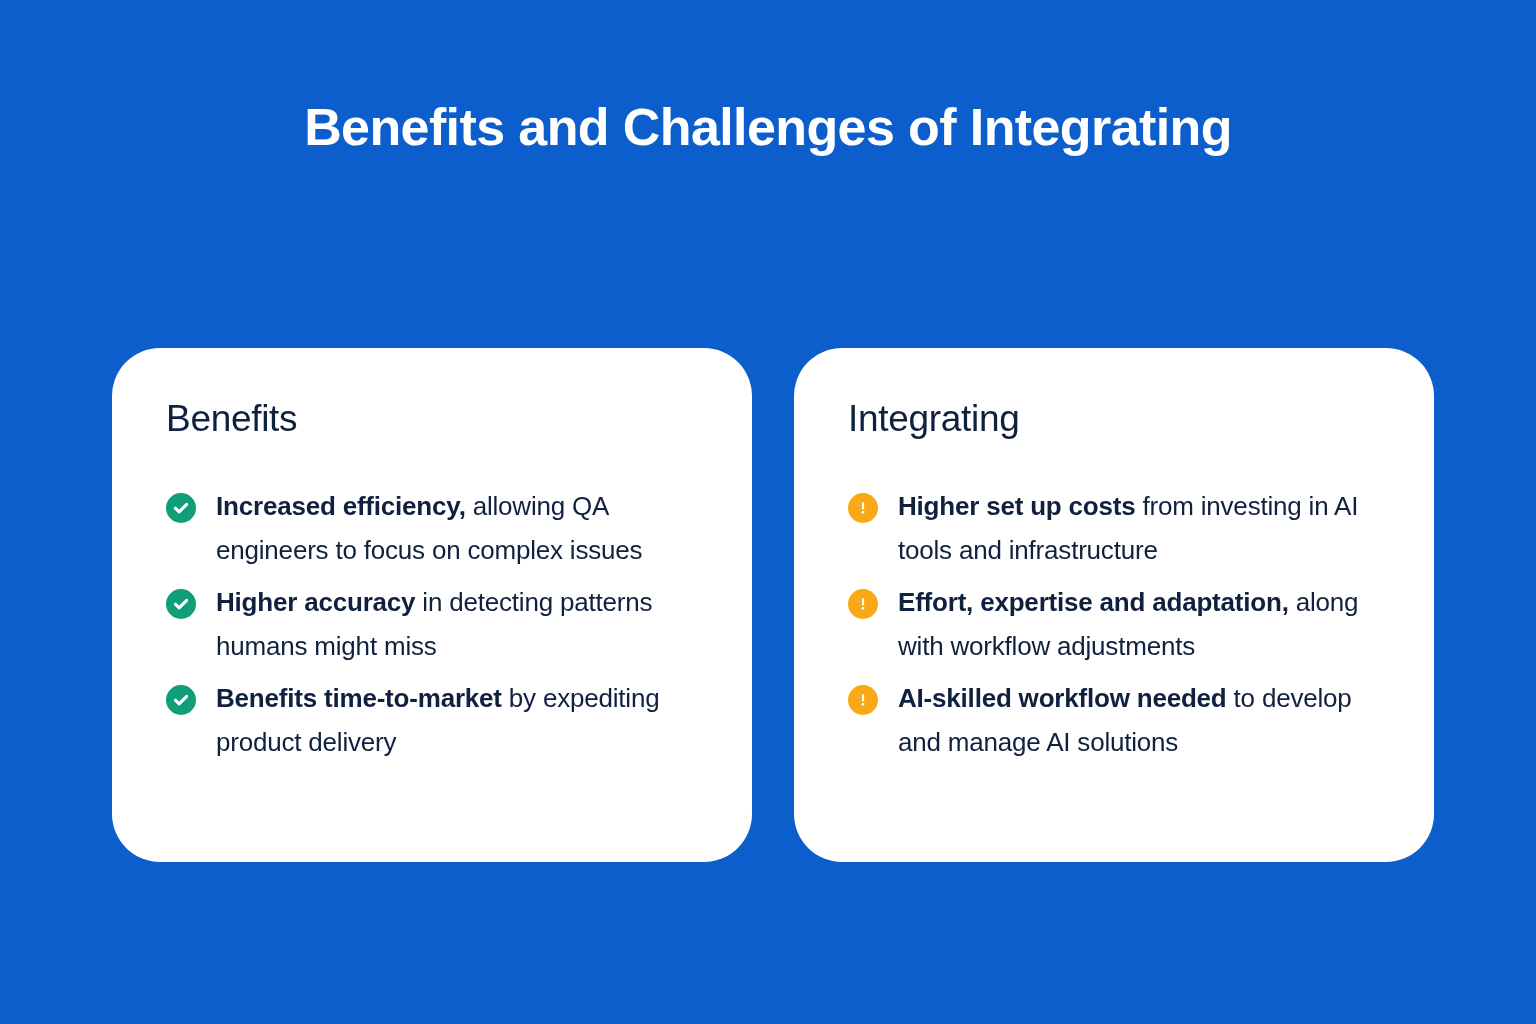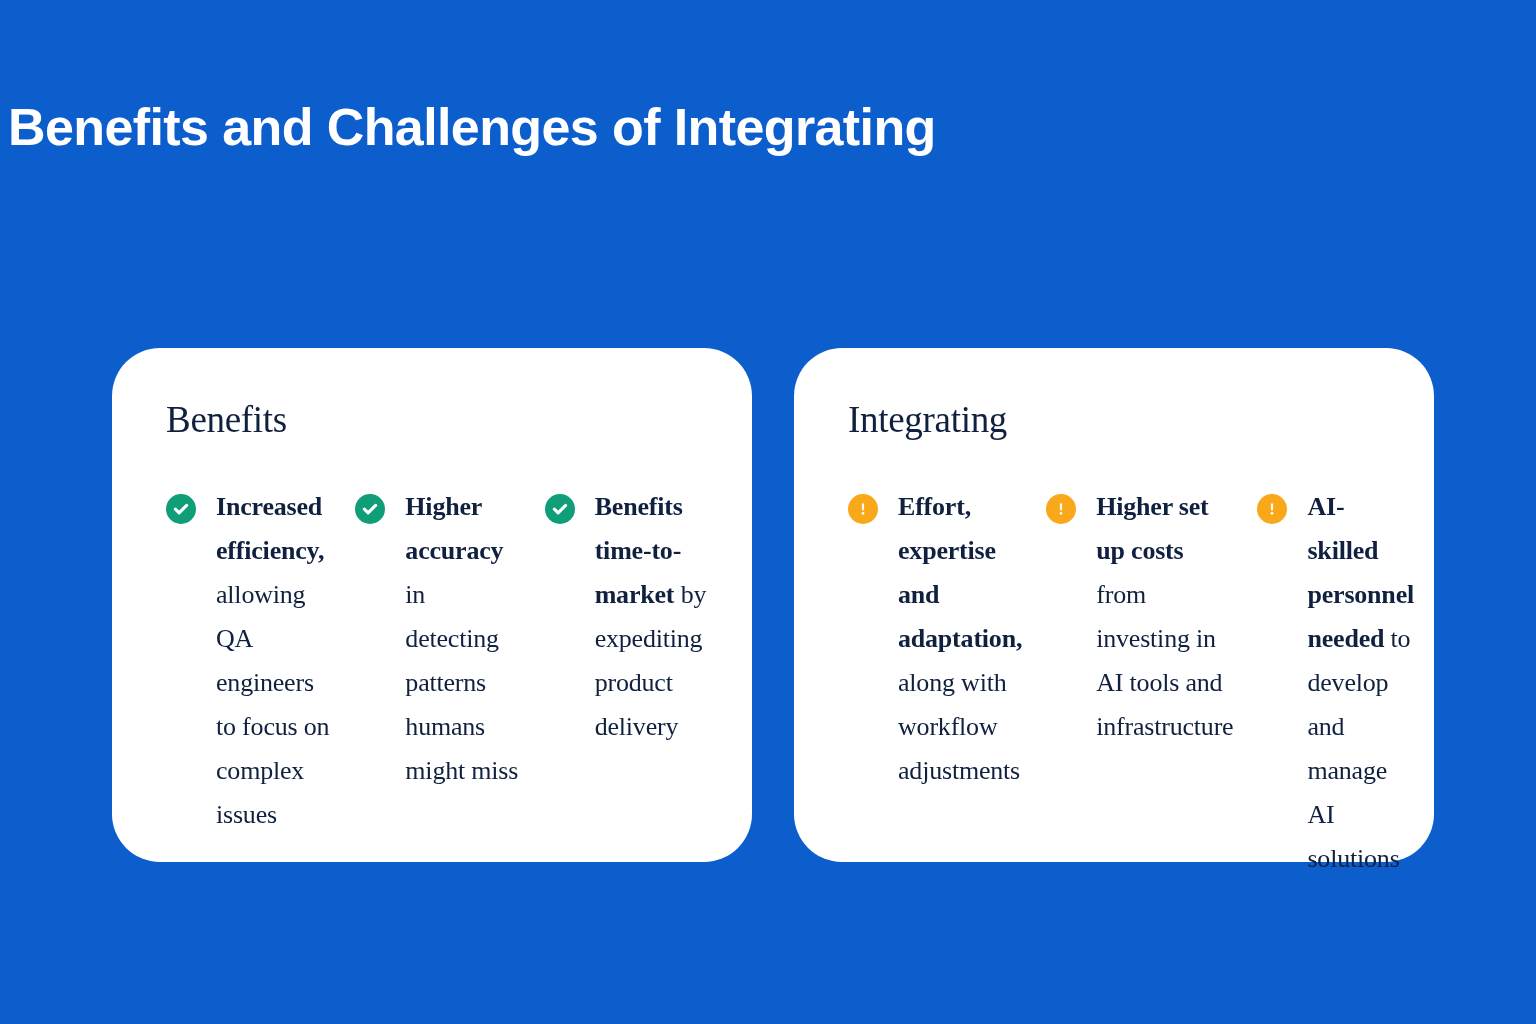--- a/index.html
+++ b/index.html
@@ -12,21 +12,21 @@
   .page {
     position:relative;
     width:1536px; height:1024px;
     background:#0d5ecd;
   }
 
   
   .title-block {
     position:absolute;
     top:88px; left:0; width:1536px;
-    padding-left:8px;
+    text-align:center;
   }
   .title-line {
     color:#ffffff;
     font-size:52px;
     font-weight:bold;
     line-height:78px;
     letter-spacing:-0.6px;
     white-space:nowrap;
   }
 
@@ -39,30 +39,29 @@
     gap:42px;
   }
   .card {
     background:#ffffff;
     border-radius:48px;
     width:640px;
     height:514px;
     padding:50px 42px 40px 54px;
     display:flex;
     flex-direction:column;
-    font-family:Liberation Serif, serif;
   }
   .card-title {
     color:#10203f;
     font-size:37px;
     font-weight:normal;
     letter-spacing:-0.3px;
     margin-bottom:44px;
   }
-  .list { display:flex; flex-direction:row; gap:24px; }
+  .list { display:flex; flex-direction:column; gap:8px; }
   .list-item {
     display:flex;
     align-items:flex-start;
     gap:20px;
   }
   .bullet-icon {
     flex:0 0 auto;
     width:30px; height:30px;
     border-radius:50%;
     margin-top:9px;
@@ -131,40 +130,40 @@
       <div class="card-title">Integrating</div>
       <div class="list">
 
         <div class="list-item">
           <span class="bullet-icon warn">
             <svg width="18" height="18" viewBox="0 0 18 18">
                 <rect x="7.9" y="3.3" width="2.2" height="7.2" rx="1.1" fill="#ffffff"></rect>
                 <circle cx="9" cy="13.3" r="1.35" fill="#ffffff"></circle>
               </svg>
           </span>
+          <span class="item-text"><span class="lead">Higher set up costs</span><span> from investing in AI tools and infrastructure</span></span>
+        </div>
+
+        <div class="list-item">
+          <span class="bullet-icon warn">
+            <svg width="18" height="18" viewBox="0 0 18 18">
+                <rect x="7.9" y="3.3" width="2.2" height="7.2" rx="1.1" fill="#ffffff"></rect>
+                <circle cx="9" cy="13.3" r="1.35" fill="#ffffff"></circle>
+              </svg>
+          </span>
           <span class="item-text"><span class="lead">Effort, expertise and adaptation,</span><span> along with workflow adjustments</span></span>
         </div>
 
         <div class="list-item">
           <span class="bullet-icon warn">
             <svg width="18" height="18" viewBox="0 0 18 18">
                 <rect x="7.9" y="3.3" width="2.2" height="7.2" rx="1.1" fill="#ffffff"></rect>
                 <circle cx="9" cy="13.3" r="1.35" fill="#ffffff"></circle>
               </svg>
           </span>
-          <span class="item-text"><span class="lead">Higher set up costs</span><span> from investing in AI tools and infrastructure</span></span>
-        </div>
-
-        <div class="list-item">
-          <span class="bullet-icon warn">
-            <svg width="18" height="18" viewBox="0 0 18 18">
-                <rect x="7.9" y="3.3" width="2.2" height="7.2" rx="1.1" fill="#ffffff"></rect>
-                <circle cx="9" cy="13.3" r="1.35" fill="#ffffff"></circle>
-              </svg>
-          </span>
-          <span class="item-text"><span class="lead">AI-skilled personnel needed</span><span> to develop and manage AI solutions</span></span>
+          <span class="item-text"><span class="lead">AI-skilled workflow needed</span><span> to develop and manage AI solutions</span></span>
         </div>
 
       </div>
     </div>
 
   </div>
 </div>
 
 </body></html>

